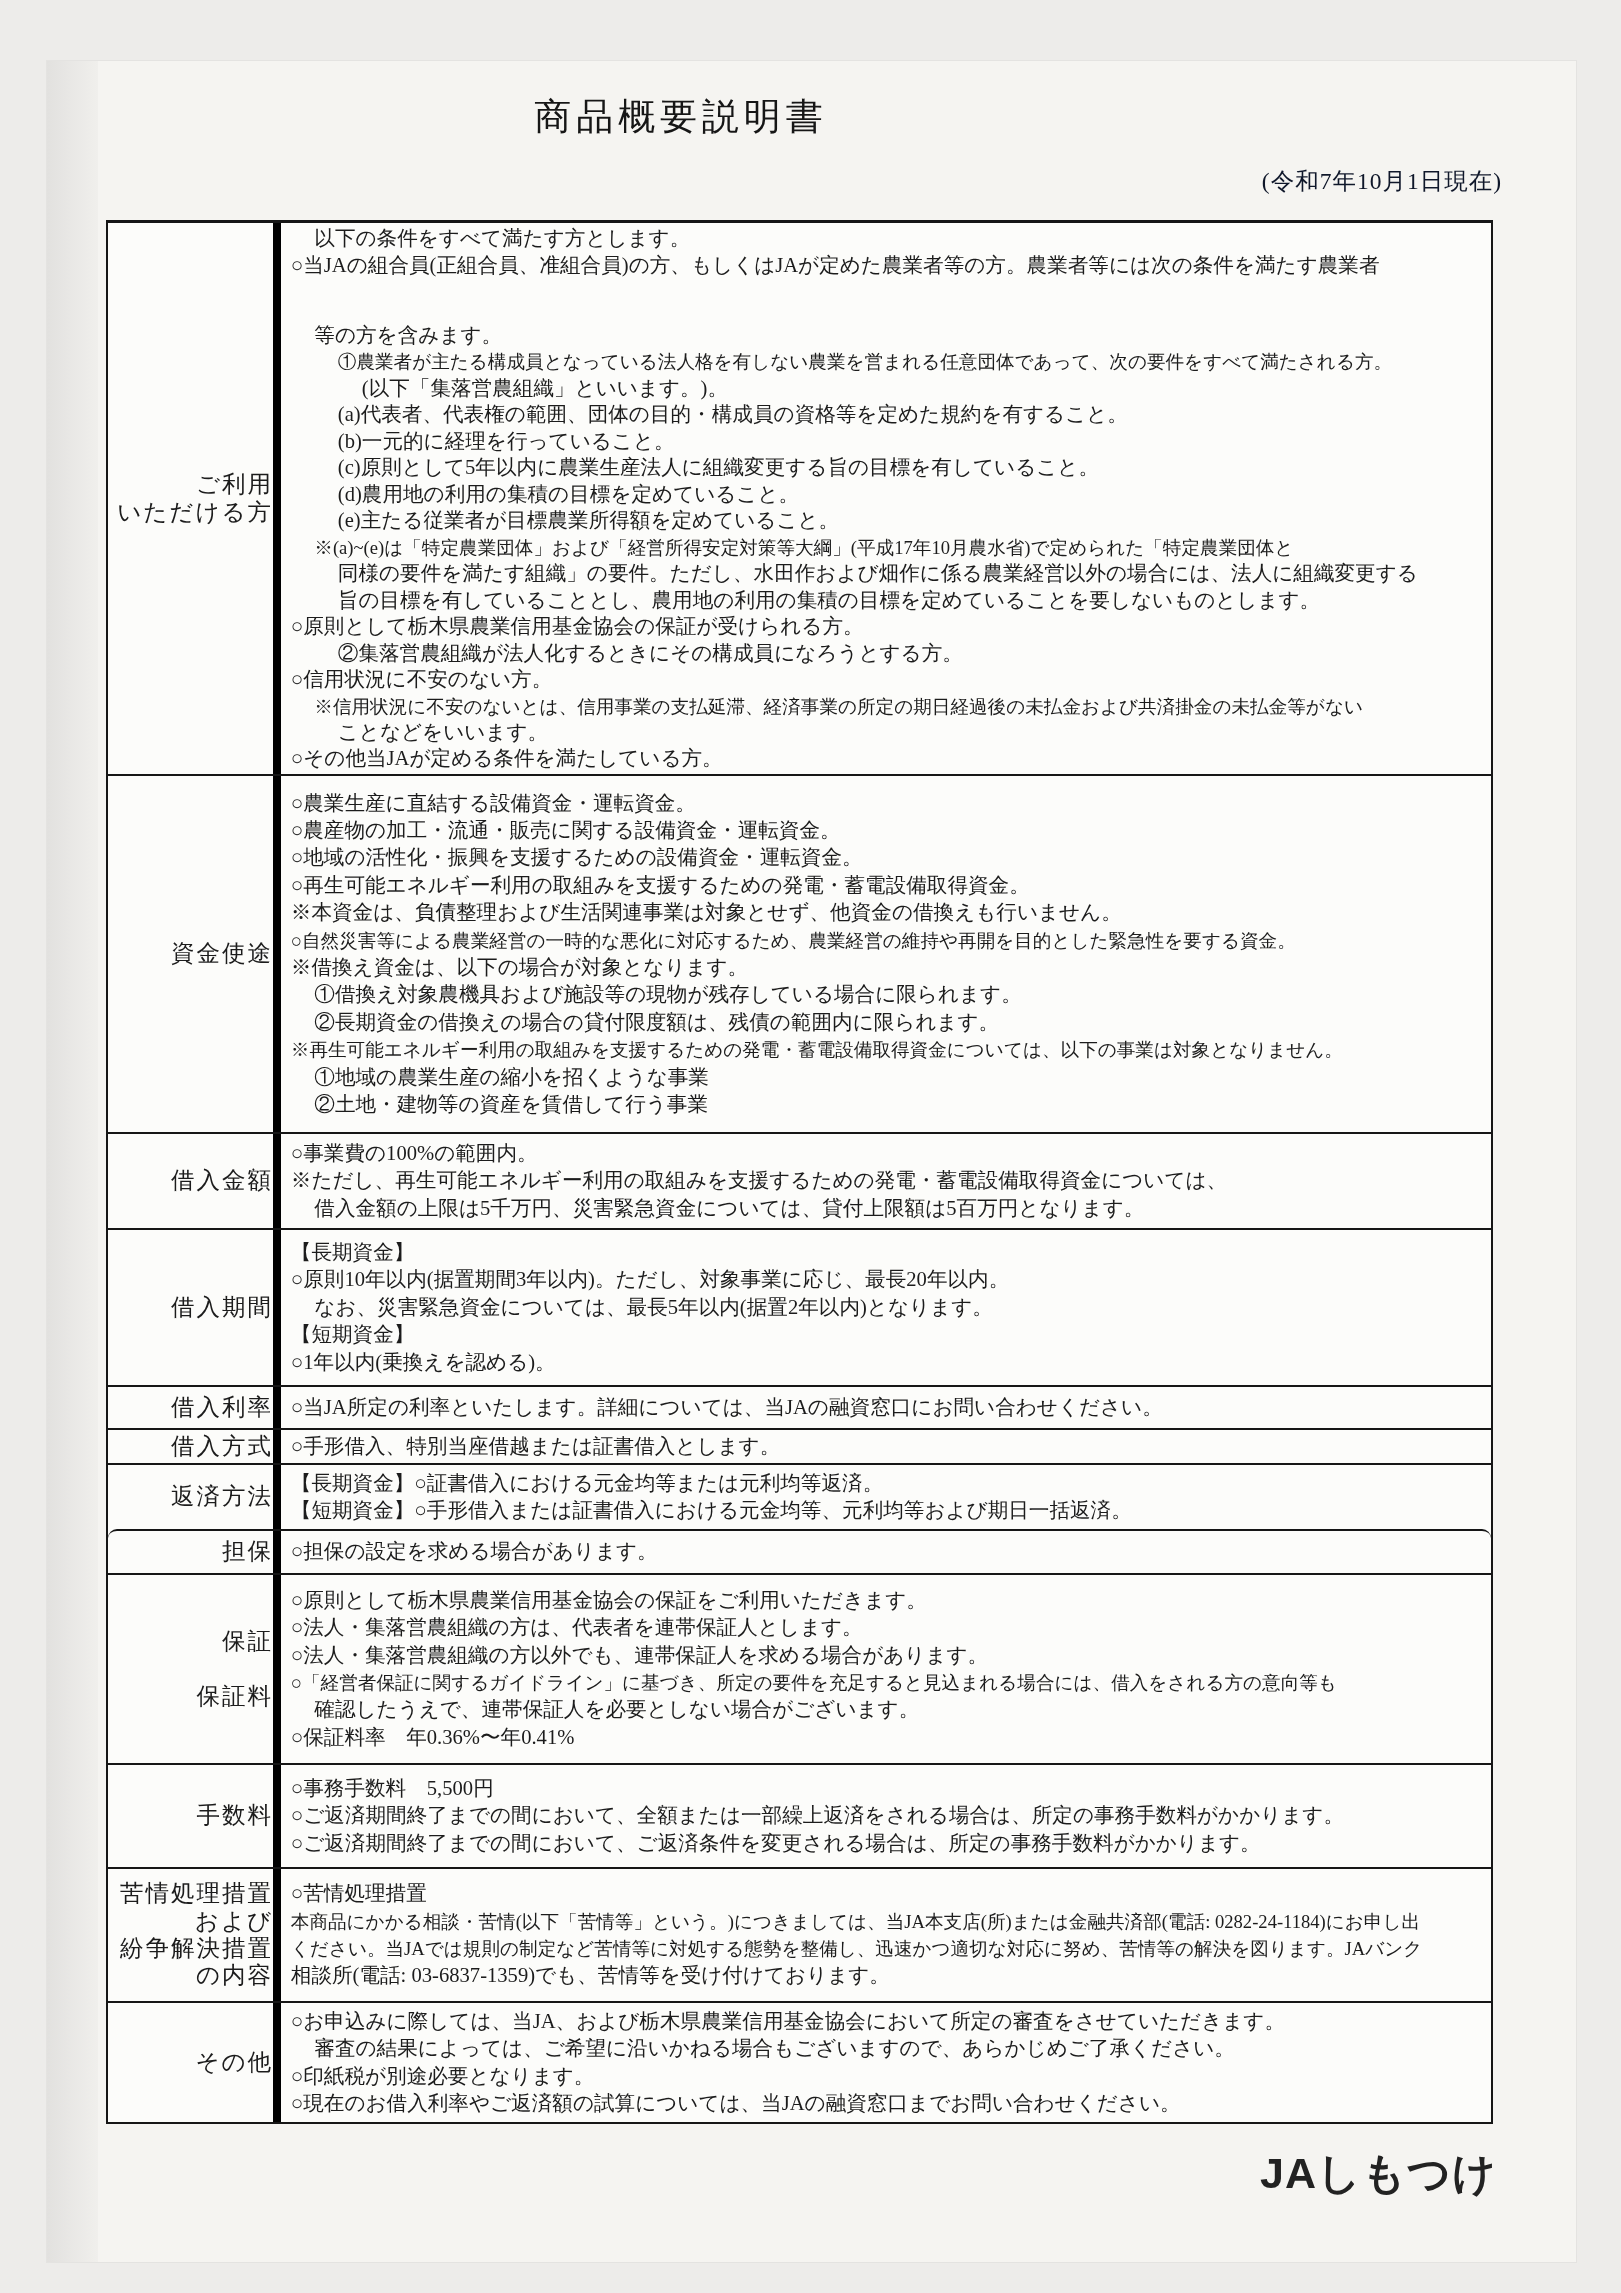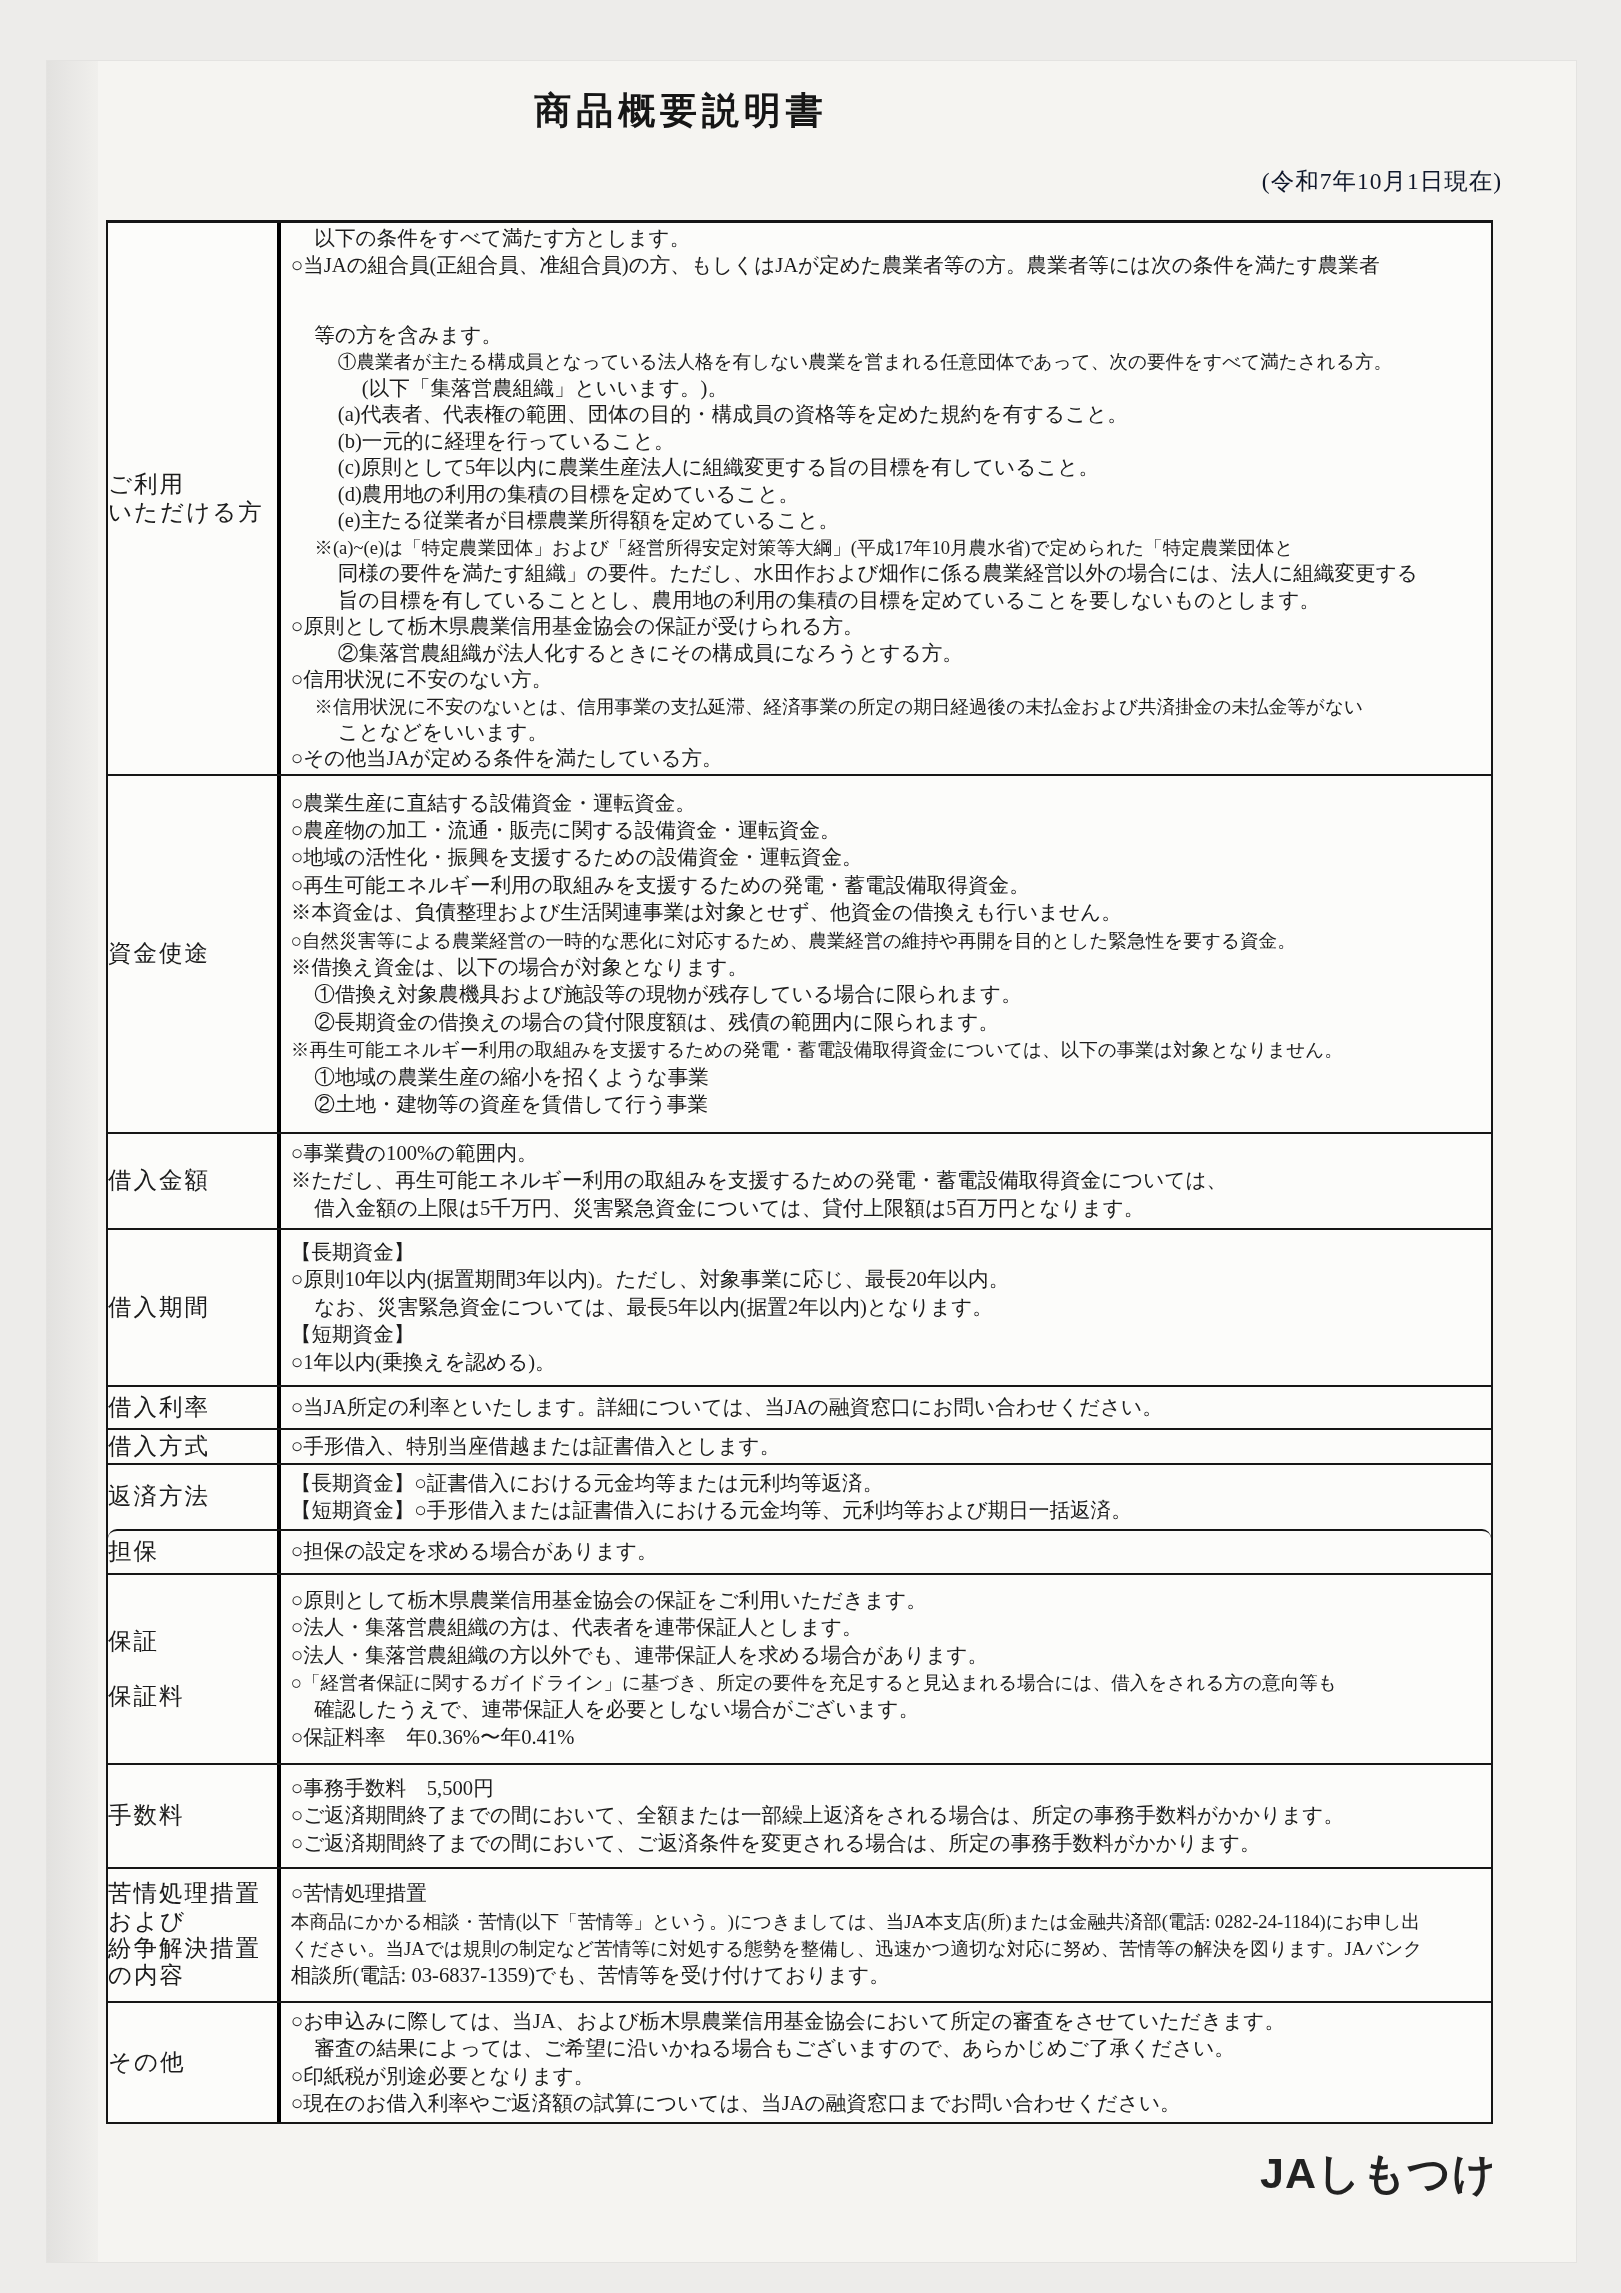--- a/index.html
+++ b/index.html
@@ -14,42 +14,42 @@
   .sheet{
     position:absolute;left:47px;top:61px;width:1529px;height:2201px;
     background:#f5f4f1;
     box-shadow:0 0 0 1px #e4e3e1;
   }
   .edge-band{
     position:absolute;left:47px;top:61px;width:51px;height:2201px;
     background:linear-gradient(90deg,#e2e1df,#f0efec);
   }
   .doc-title{
-    position:absolute;left:0;top:86px;width:1362px;
-    text-align:center;font-size:37px;font-weight:700;letter-spacing:4.9px;
+    position:absolute;left:0;top:92px;width:1362px;
+    text-align:center;font-size:37px;font-weight:400;letter-spacing:4.9px;
     color:#161616;
   }
   .date-note{
     position:absolute;right:119px;top:165px;
     font-size:23.5px;letter-spacing:1px;color:#0f172a;
   }
   .ptable{
     position:absolute;left:106px;top:220px;width:1387px;
     border:2.9px solid #161616;border-top-width:3.9px;
     background:#fcfcfa;
     box-sizing:border-box;
   }
   .t-row{
     display:flex;box-sizing:border-box;
   }
   .t-row + .t-row{border-top:2px solid #161616;}
   .t-label{
     width:173px;flex:0 0 173px;box-sizing:border-box;
-    border-right:4px solid #000000;
-    display:flex;flex-direction:column;justify-content:center;align-items:flex-start;
+    border-right:8px solid #000000;
+    display:flex;flex-direction:column;justify-content:center;align-items:flex-end;
     font-size:23.5px;letter-spacing:2px;line-height:27.4px;
     text-align:center;
   }
   .label-line{min-height:27.4px;line-height:27.4px;white-space:nowrap;}
   .t-content{
     flex:1 1 auto;box-sizing:border-box;min-width:0;
     display:flex;flex-direction:column;justify-content:center;
     padding:2px 5.9px 2px 9.8px;overflow:hidden;
   }
   .line{

